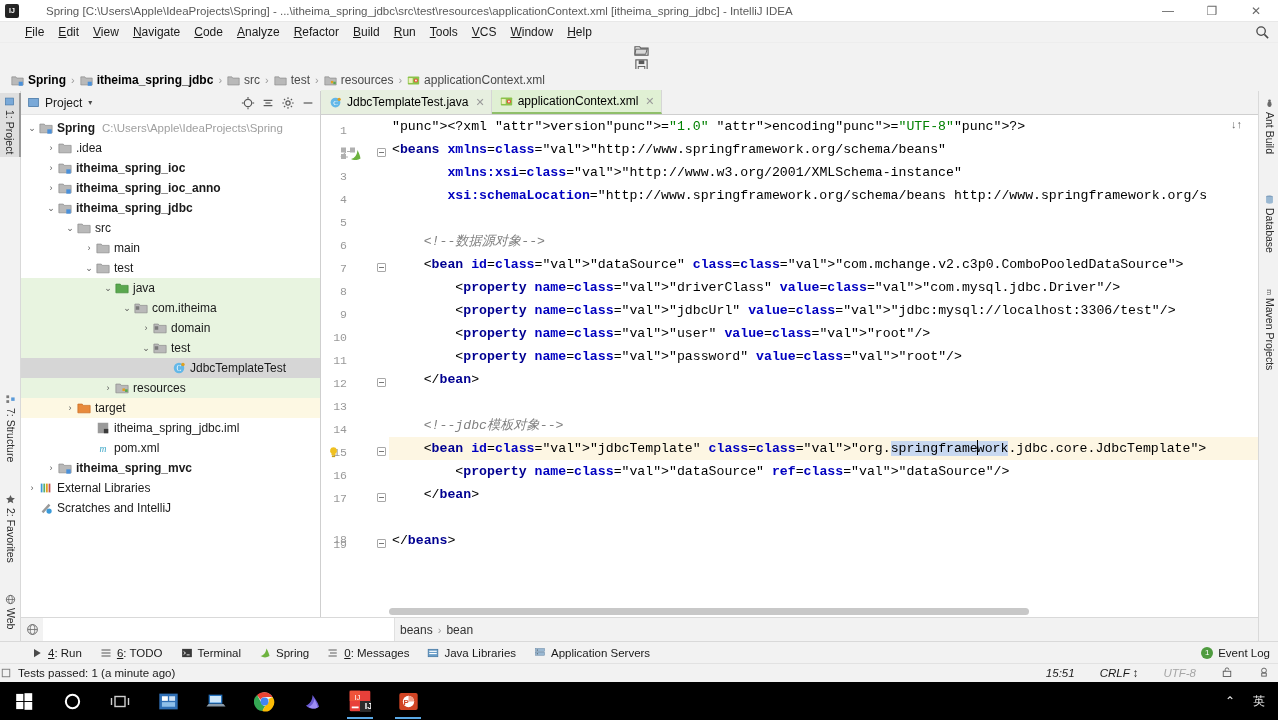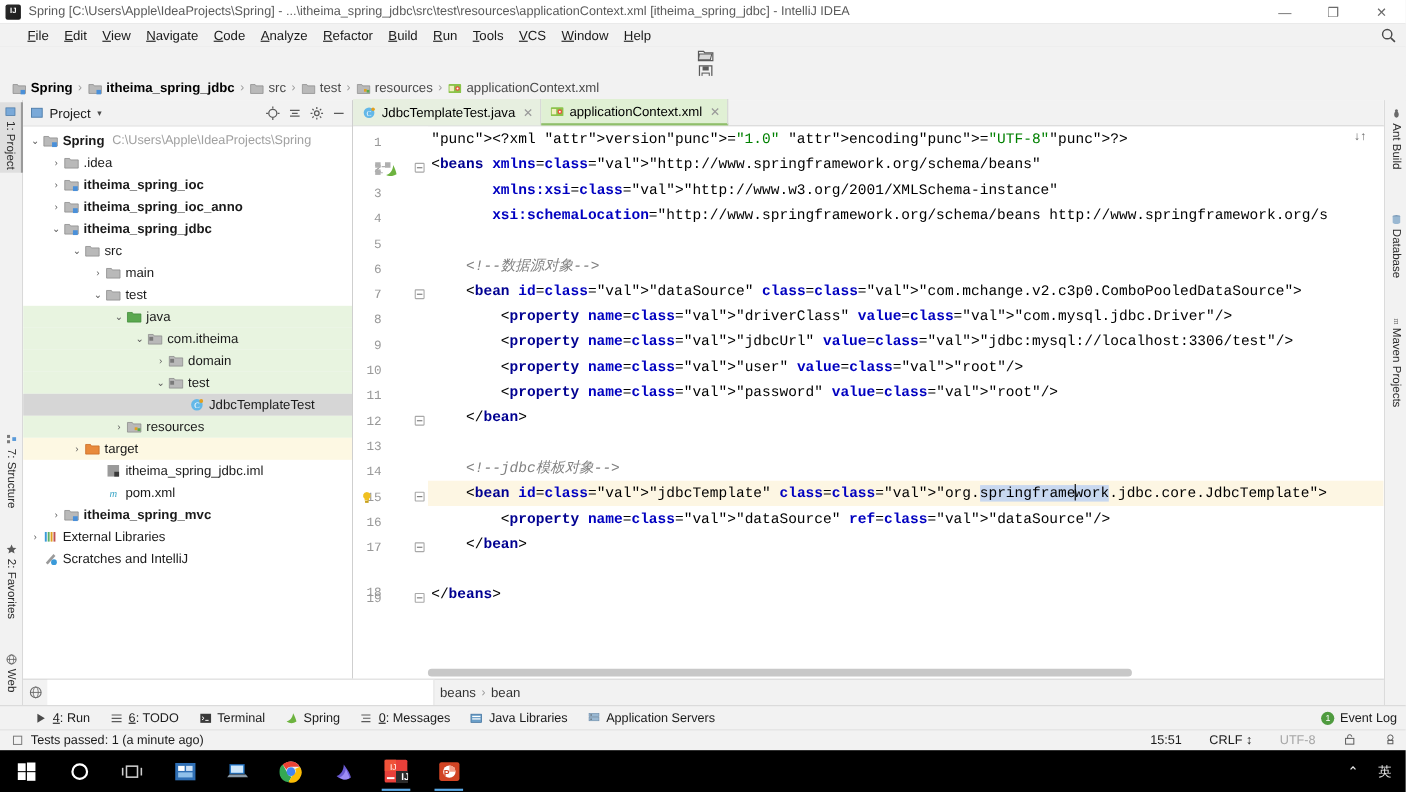--- a/index.html
+++ b/index.html
@@ -8,20 +8,21 @@
     font-family: "Liberation Sans", sans-serif;
     font-size: 12px; color: #000; background: #f2f2f2;
   }
   .app { position: relative; width: 1278px; height: 720px; }
 
   
   .titlebar {
     position: absolute; left: 0; top: 0; width: 1278px; height: 22px;
     background: #ffffff; display: flex; align-items: center;
     border-bottom: 1px solid #e8e8e8;
+    gap: 20px;
   }
   .tb-logo {
     width: 14px; height: 14px; margin-left: 5px; margin-right: 7px;
     background: linear-gradient(135deg,#2d2d2d,#1a1a1a);
     border-radius: 2px; position: relative; flex: 0 0 auto;
   }
   .tb-logo::after {
     content: "IJ"; position: absolute; left: 0; top: 0; width: 100%; height: 100%;
     color: #fff; font-size: 7px; line-height: 14px; text-align: center; font-weight: bold;
   }
@@ -234,25 +235,25 @@
     margin-right: 5px; position: relative;
   }
   .evlog .dot::after {
     content: "1"; position: absolute; left: 0; top: 0; width: 12px; height: 12px;
     color: #fff; font-size: 8px; line-height: 12px; text-align: center;
   }
 
   
   .statusbar {
     position: absolute; left: 0; top: 663px; width: 1278px; height: 19px;
-    background: #f2f2f2; display: flex; align-items: center; padding-left: 10px;
+    background: #f2f2f2; display: flex; align-items: center; padding-left: 0;
     font-size: 11.5px; color: #1a1a1a; border-top: 1px solid #e2e2e2; text-align: center;
   }
   .sb-icon { width: 12px; height: 12px; margin-right: 6px; }
-  .sb-right { margin-left: auto; display: flex; align-items: center; gap: 25px; padding-right: 8px; }
+  .sb-right { margin-left: auto; display: flex; align-items: center; gap: 25px; padding-right: 8px; font-style: italic; }
   .sb-right .muted { color: #a6a6a6; }
 
   
   .taskbar {
     position: absolute; left: 0; top: 682px; width: 1278px; height: 38px;
     background: #000000; display: flex; align-items: center;
   }
   .tk {
     width: 48px; height: 38px; display: flex; align-items: center; justify-content: center;
     position: relative;

